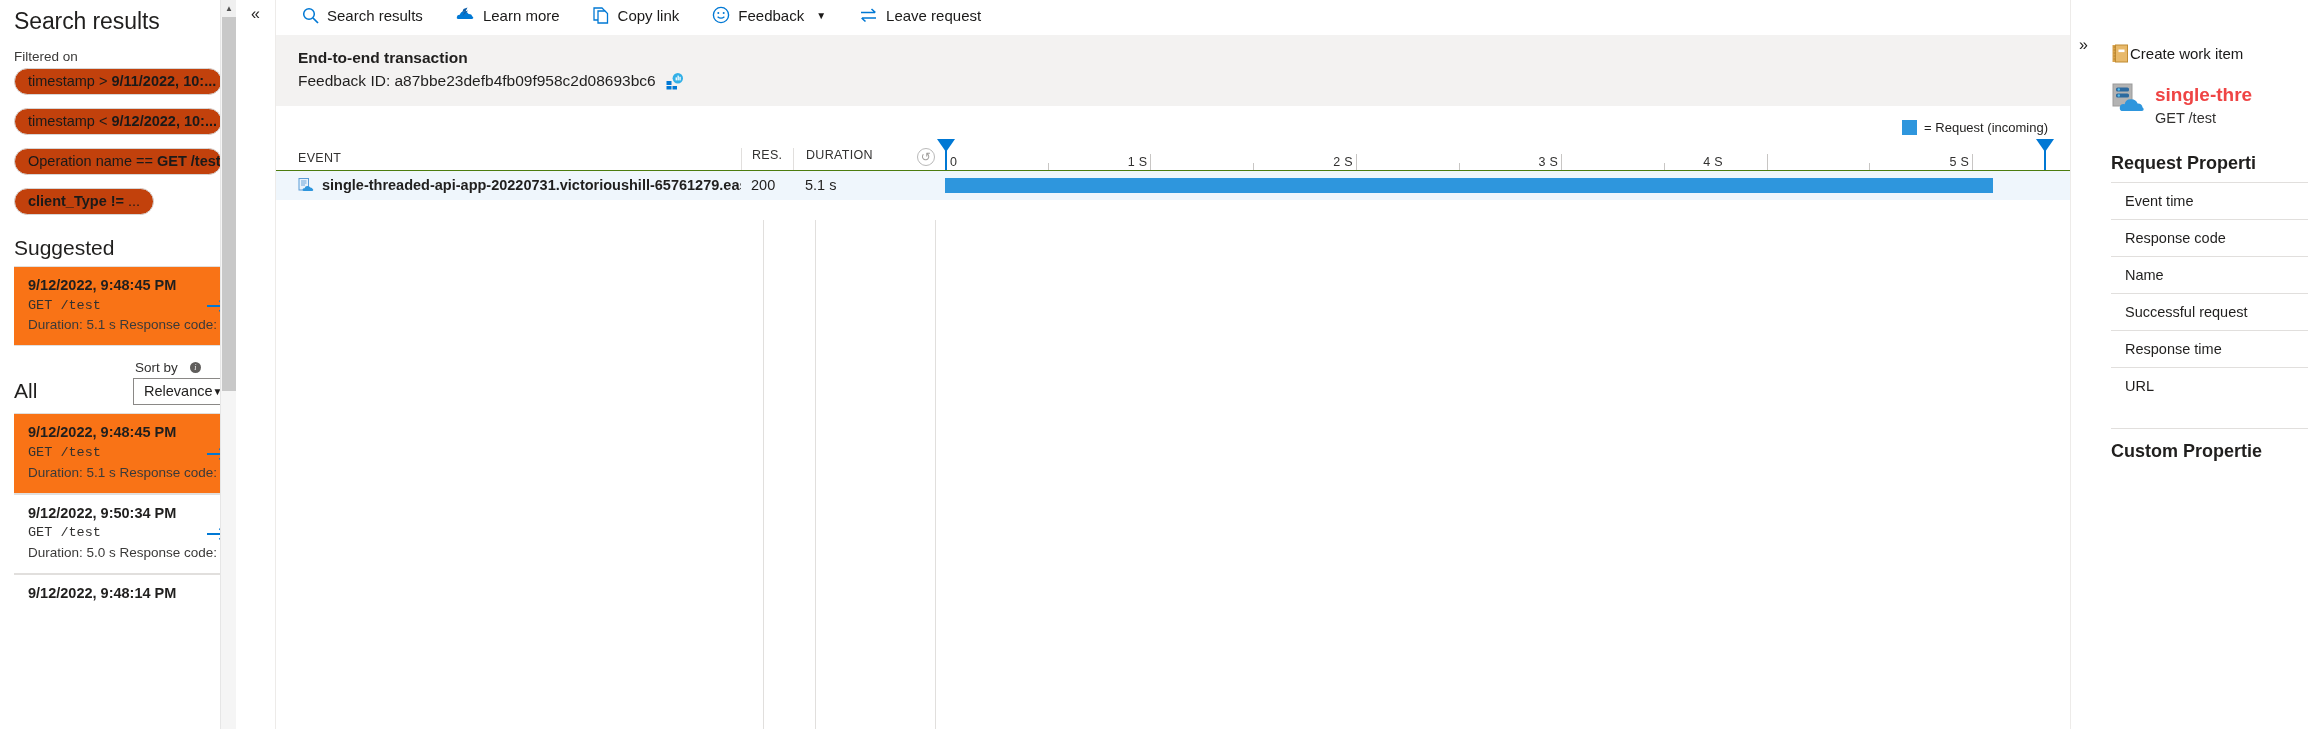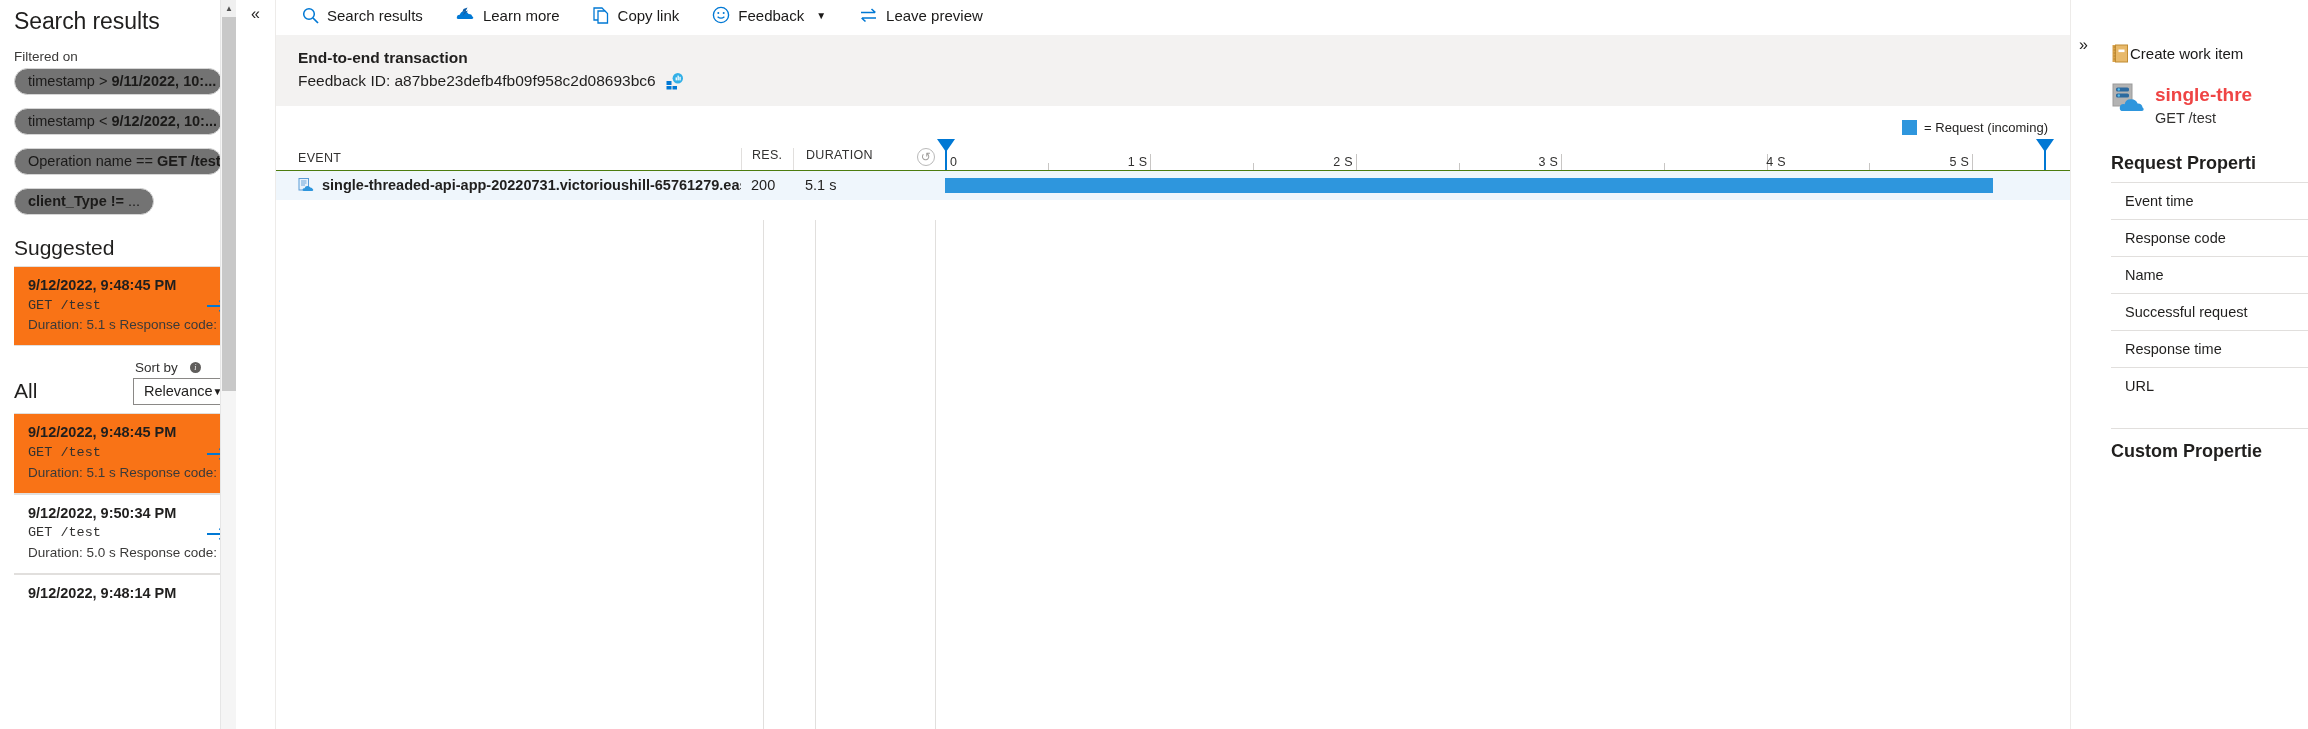--- a/index.html
+++ b/index.html
@@ -38,21 +38,21 @@
   }
   .sb-filtered-label {
     font-size: 13.5px;
     color: #3b3a39;
     padding: 14px 0 4px 14px;
   }
   .chips { padding: 0 0 0 14px; }
   .chip {
     display: inline-block;
     border: 1px solid #d6d6d6;
-    background: #737373;
+    background: #c2410c;
     border-radius: 14px;
     font-size: 14.5px;
     color: #1b1a19;
     padding: 4px 13px 5px 13px;
     margin-bottom: 9px;
     white-space: nowrap;
     max-width: 208px;
     overflow: hidden;
   }
   .chip b { font-weight: 700; }
@@ -571,21 +571,21 @@
         <span class="lbl">Feedback</span>
         <span class="chev">▼</span>
       </div>
 
       <div class="cmd">
         <span class="glyph">
           <svg class="icon-svg" width="19" height="16" viewBox="0 0 19 16">
             <path d="M2 5.5 H16 M12.5 2 L16.4 5.5 M17 11 H3 M6.5 14.5 L2.6 11" fill="none" stroke="#0078d4" stroke-width="1.6"></path>
           </svg>
         </span>
-        <span class="lbl">Leave preview</span>
+        <span class="lbl">Leave request</span>
       </div>
     </div>
 
     <div class="txn-header">
       <div class="txn-title">End-to-end transaction</div>
       <div class="txn-sub">
         <span>
           <span>Feedback ID:</span>
           <span>a87bbe23defb4fb09f958c2d08693bc6</span>
         </span>
@@ -621,21 +621,21 @@
             <div class="tick minor" style="left: 750.972px;"></div>
             <div class="tick minor" style="left: 956.393px;"></div>
             <div class="zero-lbl" style="left: 37px;">0</div>
             <div class="tick major" style="left: 237.421px;"></div>
             <div class="tick-lbl" style="left: 237.421px;">1 S</div>
             <div class="tick major" style="left: 442.841px;"></div>
             <div class="tick-lbl" style="left: 442.841px;">2 S</div>
             <div class="tick major" style="left: 648.262px;"></div>
             <div class="tick-lbl" style="left: 648.262px;">3 S</div>
             <div class="tick major" style="left: 853.682px;"></div>
-            <div class="tick-lbl" style="left: 876px;">4 S</div>
+            <div class="tick-lbl" style="left: 813px;">4 S</div>
             <div class="tick major" style="left: 1059.1px;"></div>
             <div class="tick-lbl" style="left: 1059.1px; text-align: right;">5 S</div>
             <div class="handle" style="left: 32px;"></div>
             <div class="handle" style="left: 1131px;"></div>
           </div>
       </div>
     </div>
 
     <div class="trow">
       <div class="col-event">

